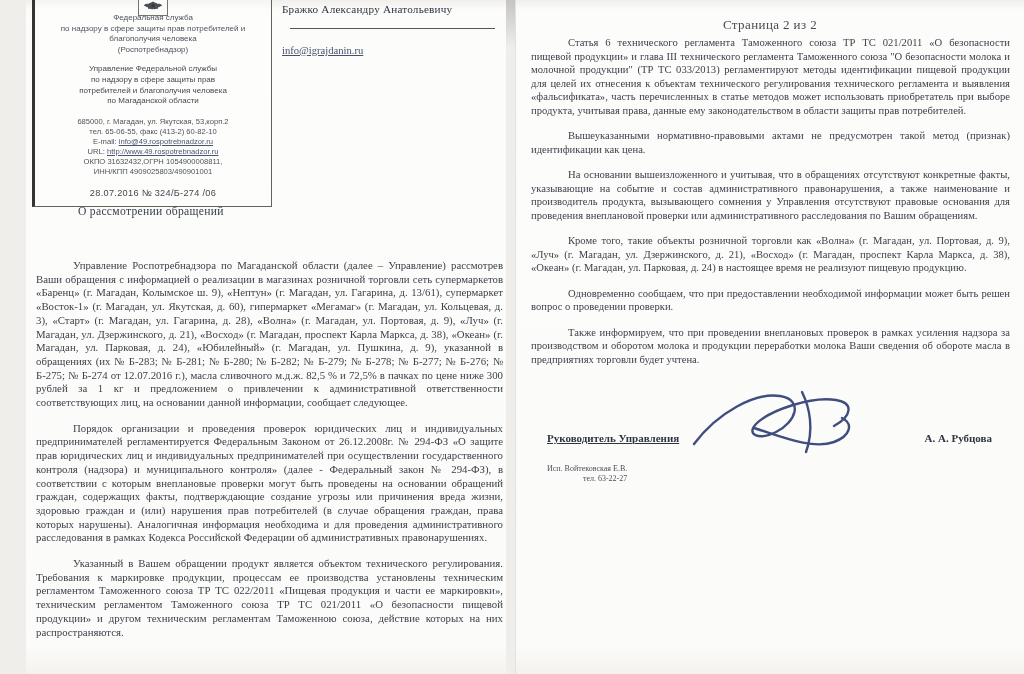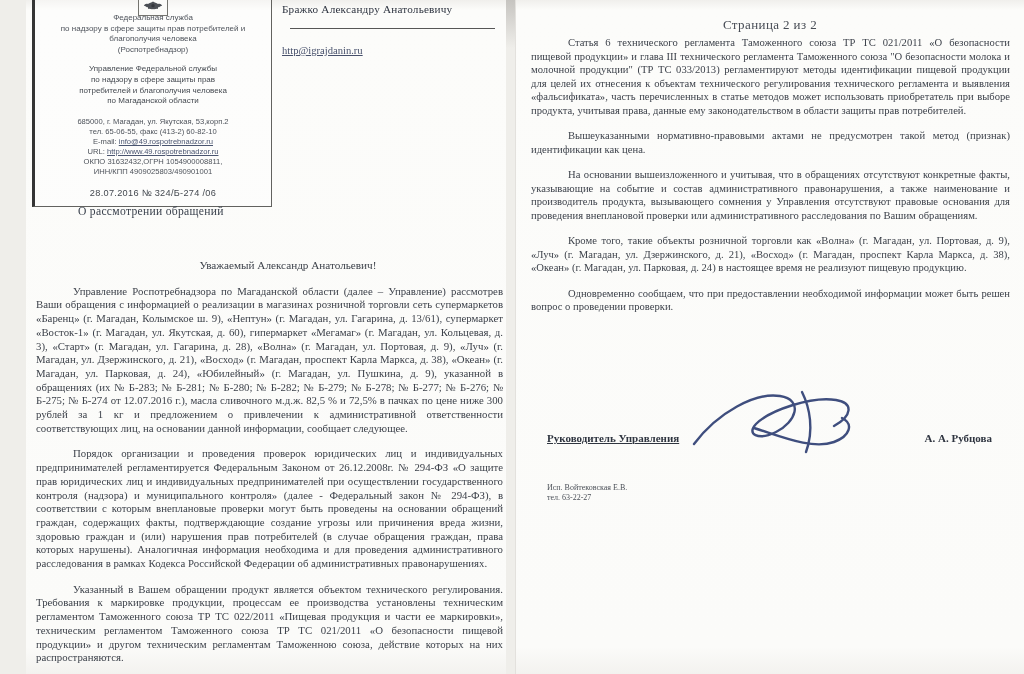--- a/index.html
+++ b/index.html
@@ -57,21 +57,21 @@
     font-size:13px;color:#474c55;letter-spacing:.4px;}
   .body-right{position:absolute;left:15px;top:24px;width:479px;font-size:10.6px;line-height:13.5px;}
   .body-right p.gap-sm{margin-bottom:3px;}
   .body-right p.gap-lg{margin-bottom:11px;}
 
   
   .sig-title{position:absolute;left:31px;top:432px;font-weight:bold;font-size:11px;color:#2f3540;text-decoration:underline;}
   .sig-name{position:absolute;right:32px;top:432px;font-weight:bold;font-size:11px;color:#2f3540;}
   .sig-mark{position:absolute;left:168px;top:382px;width:215px;height:86px;}
 
-  .executor{position:absolute;left:31px;top:483px;font-size:8px;line-height:10px;color:#4a4f57;}
+  .executor{position:absolute;left:31px;top:464px;font-size:8px;line-height:10px;color:#4a4f57;text-align:right;}
 </style>
 </head>
 <body>
 
 <div class="scan-strip strip-l"></div>
 <div class="scan-strip strip-r"></div>
 <div class="divider-shadow"></div>
 
 <div class="page page-left">
 
@@ -101,43 +101,43 @@
       <div><span>URL:</span> <span class="lh-link">http://www.49.rospotrebnadzor.ru</span></div>
       <div>ОКПО 31632432,ОГРН 1054900008811,</div>
       <div>ИНН/КПП 4909025803/490901001</div>
     </div>
     <div class="lh-ref">28.07.2016 №  324/Б-274 /06</div>
   </div>
 
   <div class="recipient">
     <div class="recipient-name">Бражко Александру Анатольевичу</div>
     <hr class="recipient-rule">
-    <div class="recipient-email">http@igrajdanin.ru</div>
+    <div class="recipient-email">info@igrajdanin.ru</div>
   </div>
 
   <div class="subject">О рассмотрении обращений</div>
 
   <div class="body-text body-left">
-    <p class="salutation">Уважаемый Александр Анатольевич!</p>
     <p>Управление Роспотребнадзора по Магаданской области (далее – Управление) рассмотрев Ваши обращения с информацией о реализации в магазинах розничной торговли сеть супермаркетов «Баренц» (г. Магадан, Колымское ш. 9), «Нептун» (г. Магадан, ул. Гагарина, д. 13/61), супермаркет «Восток-1» (г. Магадан, ул. Якутская, д. 60), гипермаркет «Мегамаг» (г. Магадан, ул. Кольцевая, д. 3), «Старт» (г. Магадан, ул. Гагарина, д. 28), «Волна» (г. Магадан, ул. Портовая, д. 9), «Луч» (г. Магадан, ул. Дзержинского, д. 21), «Восход» (г. Магадан, проспект Карла Маркса, д. 38), «Океан» (г. Магадан, ул. Парковая, д. 24), «Юбилейный» (г. Магадан, ул. Пушкина, д. 9),  указанной в обращениях (их № Б-283; № Б-281; № Б-280; № Б-282; № Б-279; № Б-278; № Б-277; № Б-276; № Б-275; № Б-274 от 12.07.2016 г.), масла сливочного м.д.ж. 82,5 % и 72,5% в пачках по цене ниже 300 рублей за 1 кг и предложением о привлечении к административной ответственности соответствующих лиц, на основании данной информации, сообщает следующее.</p>
     <p>Порядок организации и проведения проверок юридических лиц и индивидуальных предпринимателей регламентируется Федеральным Законом от 26.12.2008г. № 294-ФЗ «О защите прав юридических лиц и индивидуальных предпринимателей при осуществлении государственного контроля (надзора) и муниципального контроля» (далее - Федеральный закон № 294-ФЗ), в соответствии с которым внеплановые проверки могут быть проведены на основании обращений граждан, содержащих факты, подтверждающие создание угрозы или причинения вреда жизни, здоровью граждан и (или) нарушения прав потребителей (в случае обращения граждан, права которых нарушены). Аналогичная информация необходима и для проведения административного расследования в рамках Кодекса Российской Федерации об административных правонарушениях.</p>
     <p>Указанный в Вашем обращении продукт является объектом технического регулирования. Требования к маркировке продукции, процессам ее производства установлены техническим регламентом Таможенного союза ТР ТС 022/2011 «Пищевая продукция и части ее маркировки», техническим регламентом Таможенного союза ТР ТС 021/2011 «О безопасности пищевой продукции» и другом техническим регламентам Таможенною союза, действие которых на них распространяются.</p>
   </div>
 </div>
 
 <div class="page page-right">
 
   <div class="page-num">Страница 2 из 2</div>
 
   <div class="body-text body-right">
     <p class="gap-lg">Статья 6 технического регламента Таможенного союза ТР ТС 021/2011 «О безопасности пищевой продукции» и глава III технического регламента Таможенного союза "О безопасности молока и молочной продукции" (ТР ТС 033/2013) регламентируют методы идентификации пищевой продукции для целей их отнесения к объектам технического регулирования технического регламента и выявления «фальсификата», часть перечисленных в статье методов может использовать приобретатель при выборе продукта, учитывая права, данные ему законодательством в области защиты прав потребителей.</p>
     <p class="gap-lg">Вышеуказанными нормативно-правовыми актами не предусмотрен такой метод (признак) идентификации как цена.</p>
     <p>На основании вышеизложенного и учитывая, что в обращениях отсутствуют конкретные факты, указывающие на событие и состав административного правонарушения, а также наименование и производитель продукта, вызывающего сомнения у Управления отсутствуют правовые основания для проведения внеплановой проверки или административного расследования по Вашим обращениям.</p>
     <p class="gap-lg">Кроме того, такие объекты розничной торговли как «Волна» (г. Магадан, ул. Портовая, д. 9), «Луч» (г. Магадан, ул. Дзержинского, д. 21), «Восход» (г. Магадан, проспект Карла Маркса, д. 38), «Океан» (г. Магадан, ул. Парковая, д. 24) в настоящее время не реализуют пищевую продукцию.</p>
     <p class="gap-sm">Одновременно сообщаем, что при предоставлении необходимой информации может быть решен вопрос о проведении проверки.</p>
+    <p>Также информируем, что при проведении внеплановых проверок в рамках усиления надзора за производством и оборотом молока и продукции переработки молока Ваши сведения об обороте масла в предприятиях торговли будет учтена.</p>
   </div>
 
   <div class="sig-title">Руководитель Управления</div>
   <svg class="sig-mark" viewBox="0 0 215 86">
     <g fill="none" stroke="#3f4e7e" stroke-width="2.4" stroke-linecap="round">
       <path d="M10,62 C34,30 72,10 96,14 C120,18 112,40 92,50 C74,59 62,52 72,42 C86,28 128,14 152,18 C170,21 168,34 150,44"></path>
       <path d="M70,46 C96,54 128,68 150,60 C166,54 170,42 158,36"></path>
       <path d="M118,10 C126,26 130,48 122,70"></path>
     </g>
   </svg>

